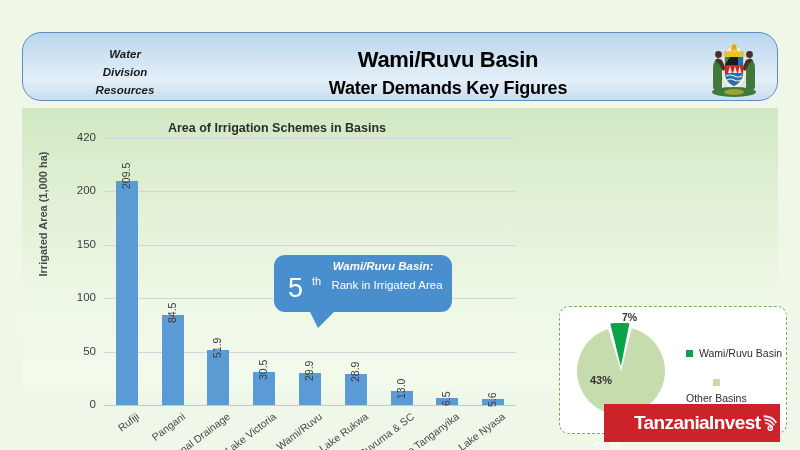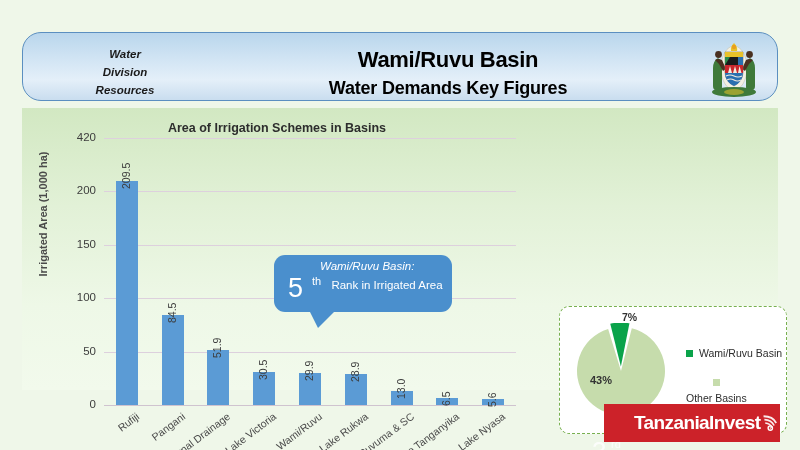--- a/index.html
+++ b/index.html
@@ -166,23 +166,23 @@
   #callout-rank-sup {
     position: absolute;
     left: 38px; top: 20px;
     font-size: 11px;
     color: #fff;
   }
   #callout-line1 {
     position: absolute;
     left: 46px; top: 5px;
     width: 126px;
-    text-align: left;
+    text-align: center;
     font-size: 11.5px;
-    font-weight: normal;
+    font-weight: bold;
     font-style: italic;
     color: #fff;
   }
   #callout-line2 {
     position: absolute;
     left: 52px; top: 24px;
     width: 122px;
     text-align: center;
     font-size: 11.5px;
     font-weight: normal;

